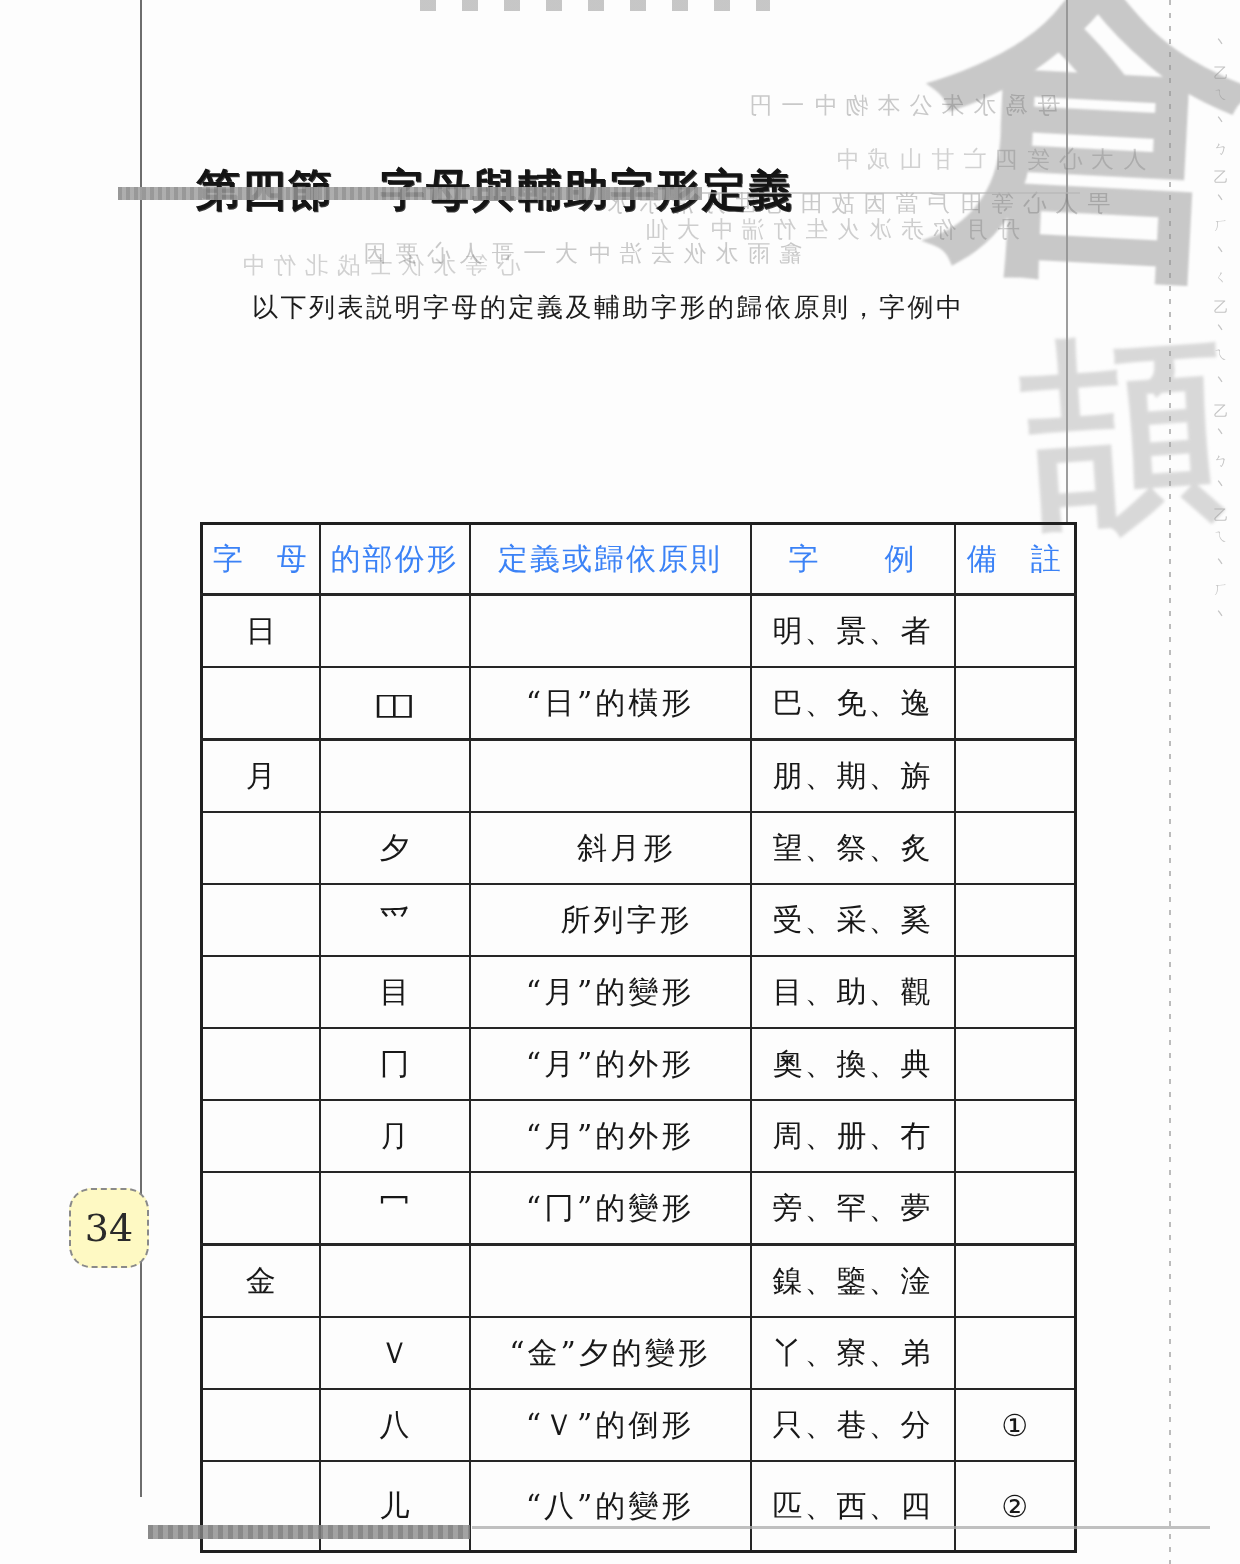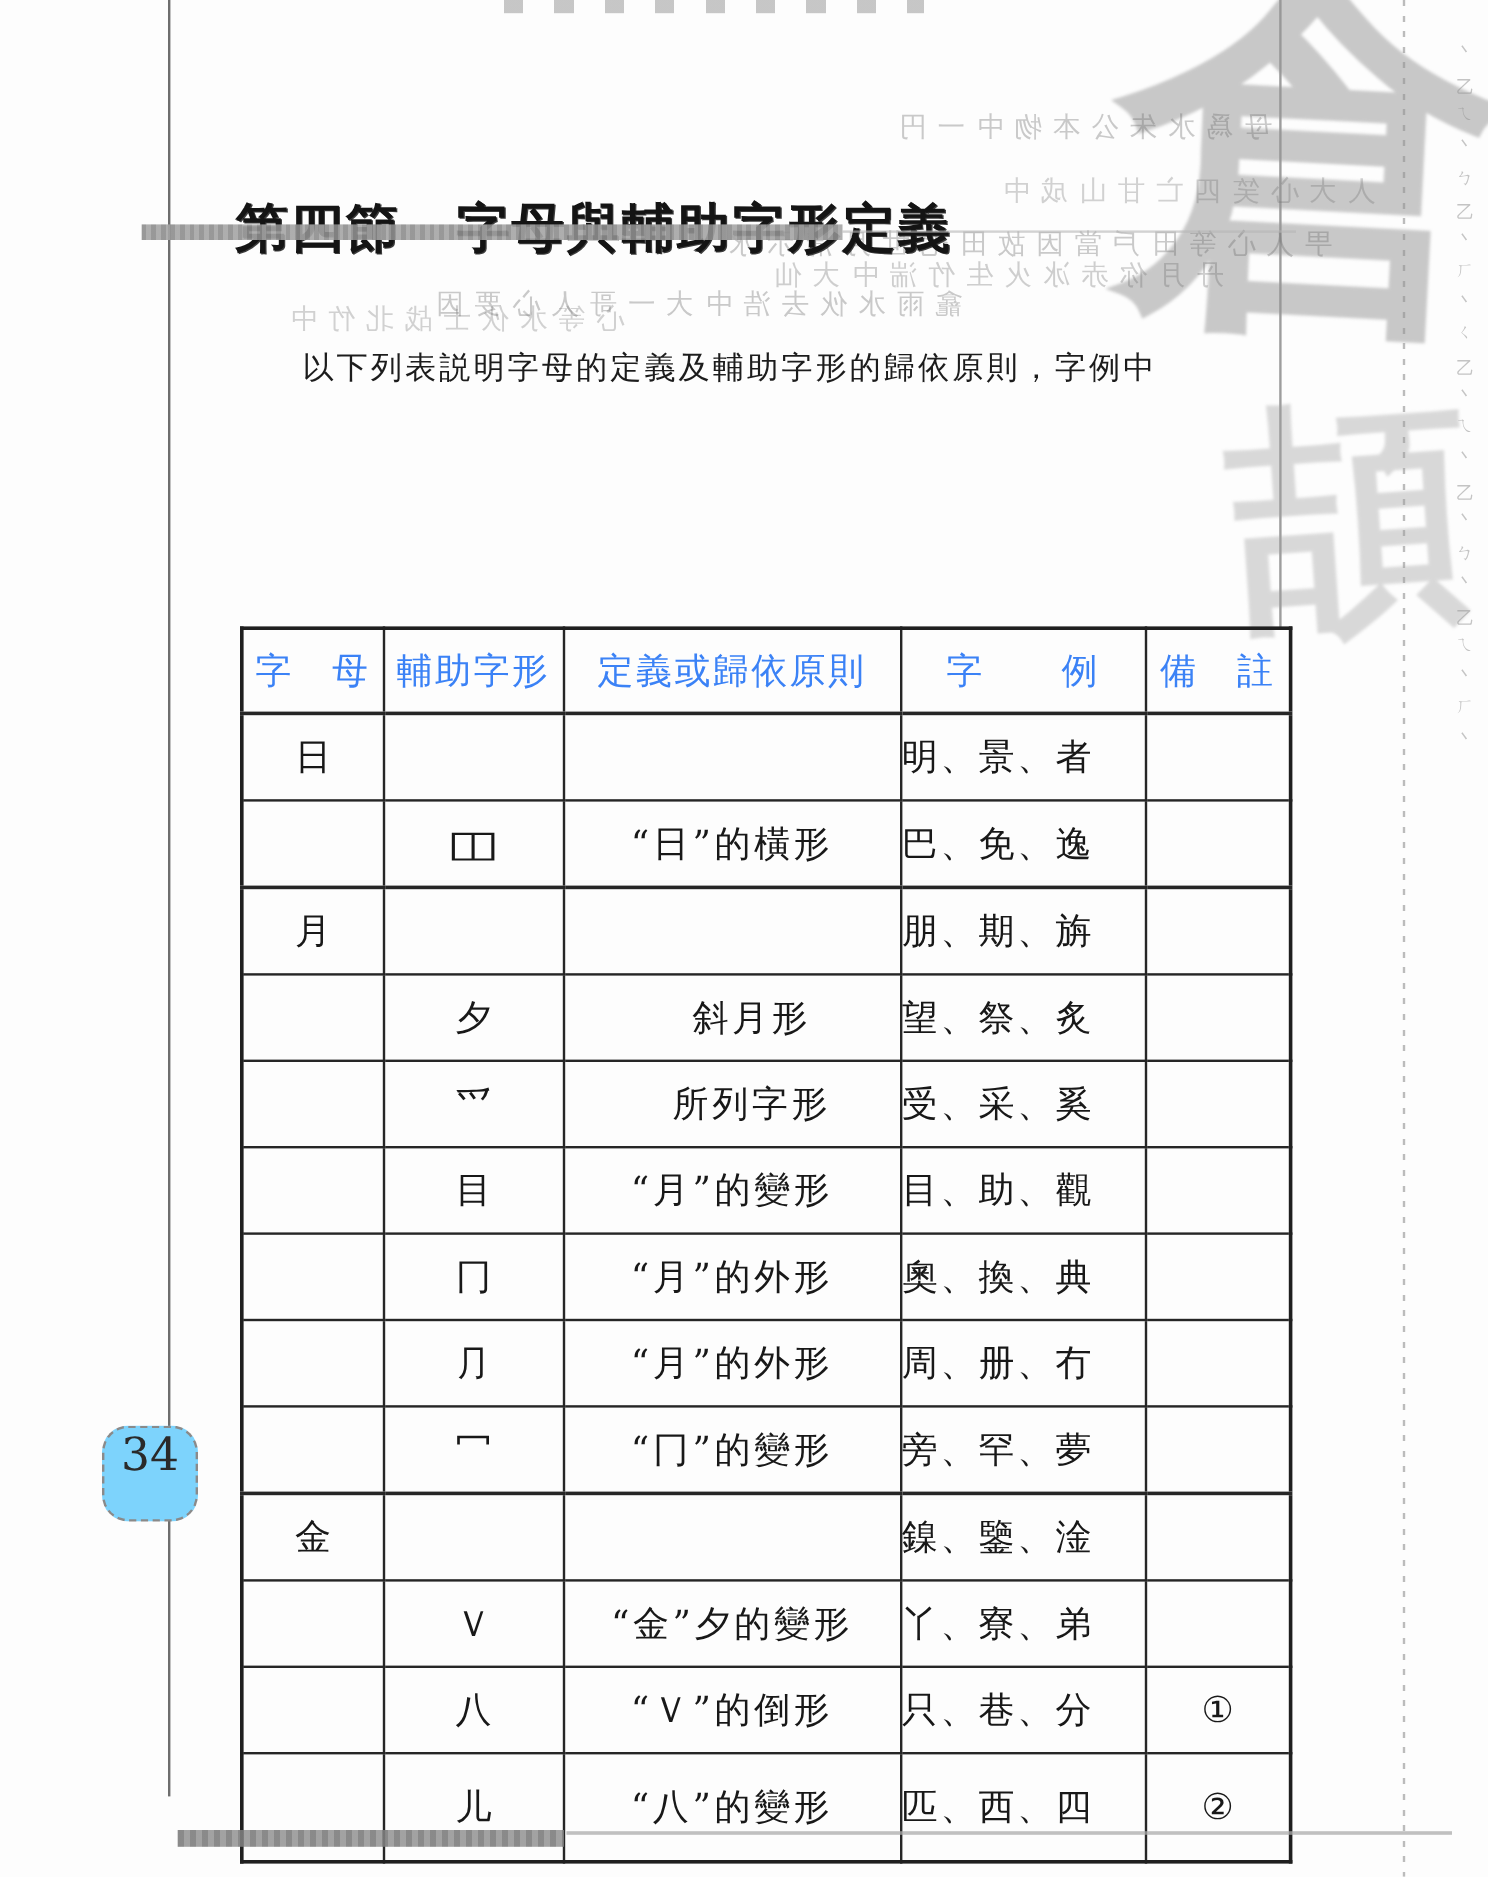--- a/index.html
+++ b/index.html
@@ -54,26 +54,26 @@
   .def-table th{height:68px;font-weight:normal;font-size:30px;letter-spacing:2px;text-align:center;color:#3b82f6;}
   .def-table td{height:70px;font-size:30px;color:#181818;}
   .def-table th{border-bottom-width:3px;}
   .def-table tr.group-start td{border-top-width:3px;}
   .def-table tr.last-row td{height:88px;}
   .col-letter{text-align:center;font-size:31px;}
   .col-aux{text-align:center;}
   .aux-glyph{display:inline-block;font-size:30px;}
   .aux-glyph.wide{transform:scaleX(1.55);}
   .col-def{text-align:center;padding-left:22px;letter-spacing:3px;font-size:29px;}
-  .col-ex{text-align:left;padding-left:20px;letter-spacing:2px;}
+  .col-ex{text-align:center;padding-left:20px;letter-spacing:2px;}
   .col-note{text-align:center;font-size:31px;}
   
-  .pagenum-box{position:absolute;left:85px;top:1188px;width:76px;height:76px;
-    border:2px dashed #8a8a8a;border-radius:22px;background:#7dd3fc;
-    display:flex;align-items:flex-start;justify-content:center;}
+  .pagenum-box{position:absolute;left:69px;top:1188px;width:76px;height:76px;
+    border:2px dashed #8a8a8a;border-radius:22px;background:#fef9c3;
+    display:flex;align-items:center;justify-content:center;}
   .pagenum{font-size:38px;color:#2a2a2a;font-family:"DejaVu Serif","Liberation Serif",serif;}
   
   .bottom-bar{position:absolute;left:148px;top:1525px;width:322px;height:14px;
     background:repeating-linear-gradient(90deg,#7d7d7d 0 5px,#989898 5px 10px);opacity:.9;}
   .bottom-line{position:absolute;left:472px;top:1526px;width:738px;height:3px;background:#ababab;opacity:.75;}
 </style>
 </head>
 <body>
 
 <div class="left-rule"></div>
@@ -104,21 +104,21 @@
   <colgroup>
     <col style="width:118px">
       <col style="width:150px">
       <col style="width:281px">
       <col style="width:204px">
       <col style="width:121px">
   </colgroup>
   <thead>
     <tr>
       <th>字　母</th>
-      <th>輔助字形</th>
+      <th>的部份形</th>
       <th>定義或歸依原則</th>
       <th>字　　例</th>
       <th>備　註</th>
     </tr>
   </thead>
   <tbody>
       <tr class="group-start">
     <td class="col-letter">日</td>
     <td class="col-aux"><span class="aux-glyph"></span></td>
     <td class="col-def"></td>

